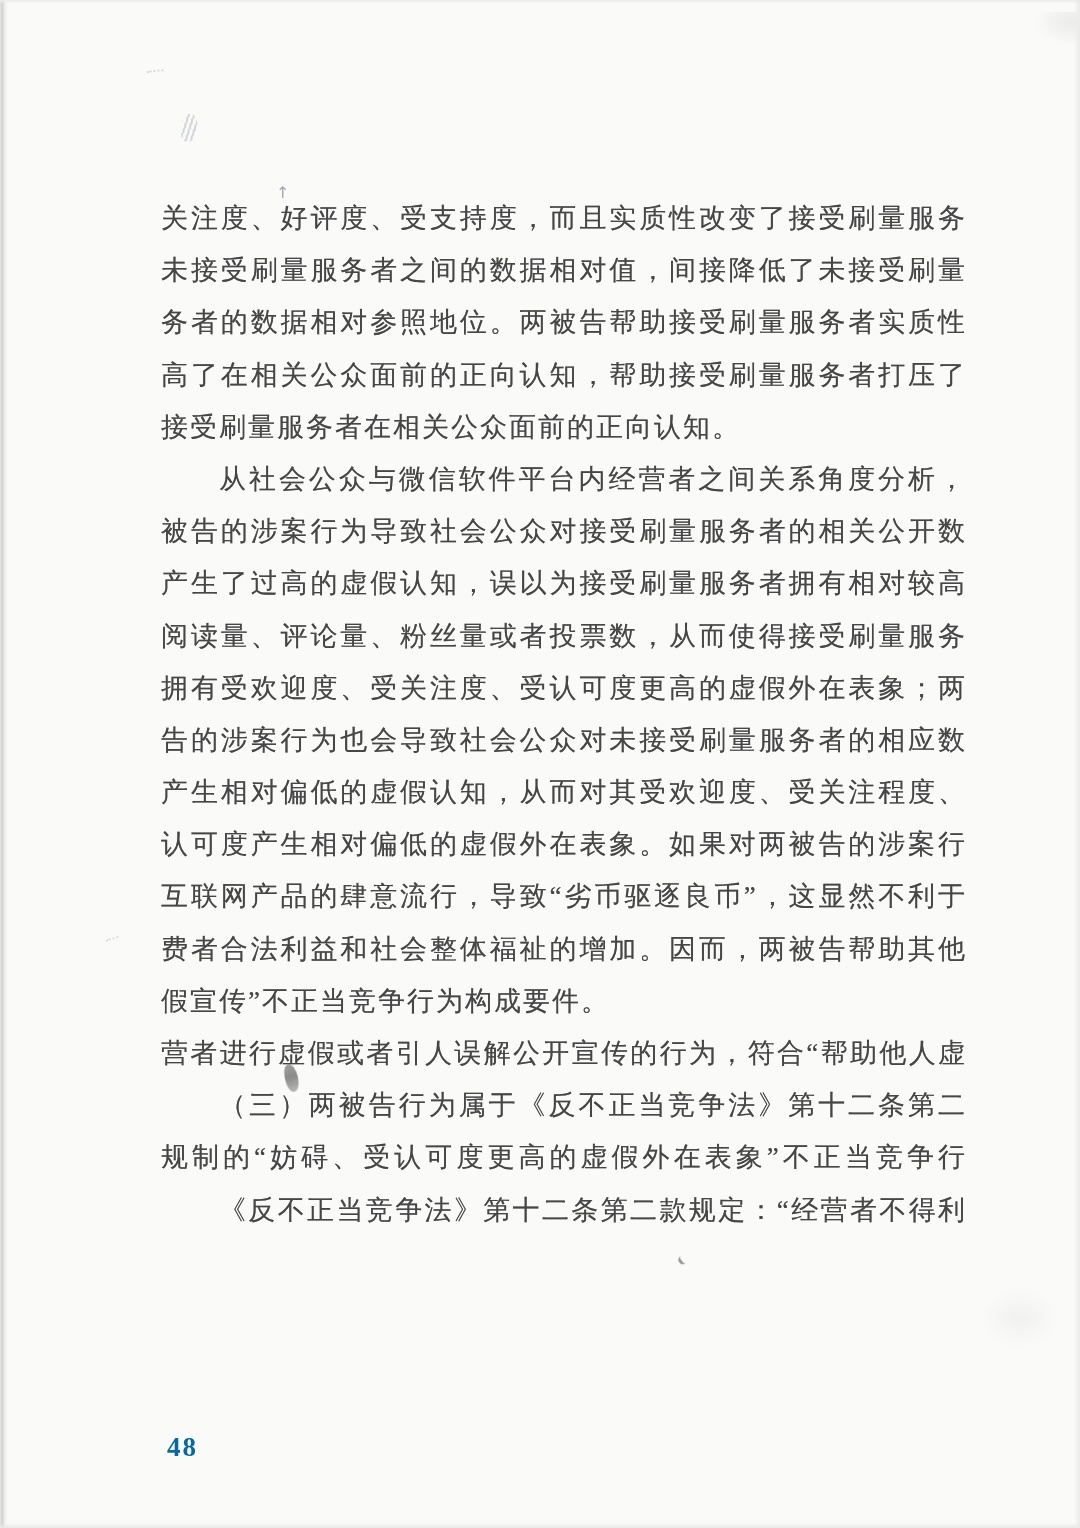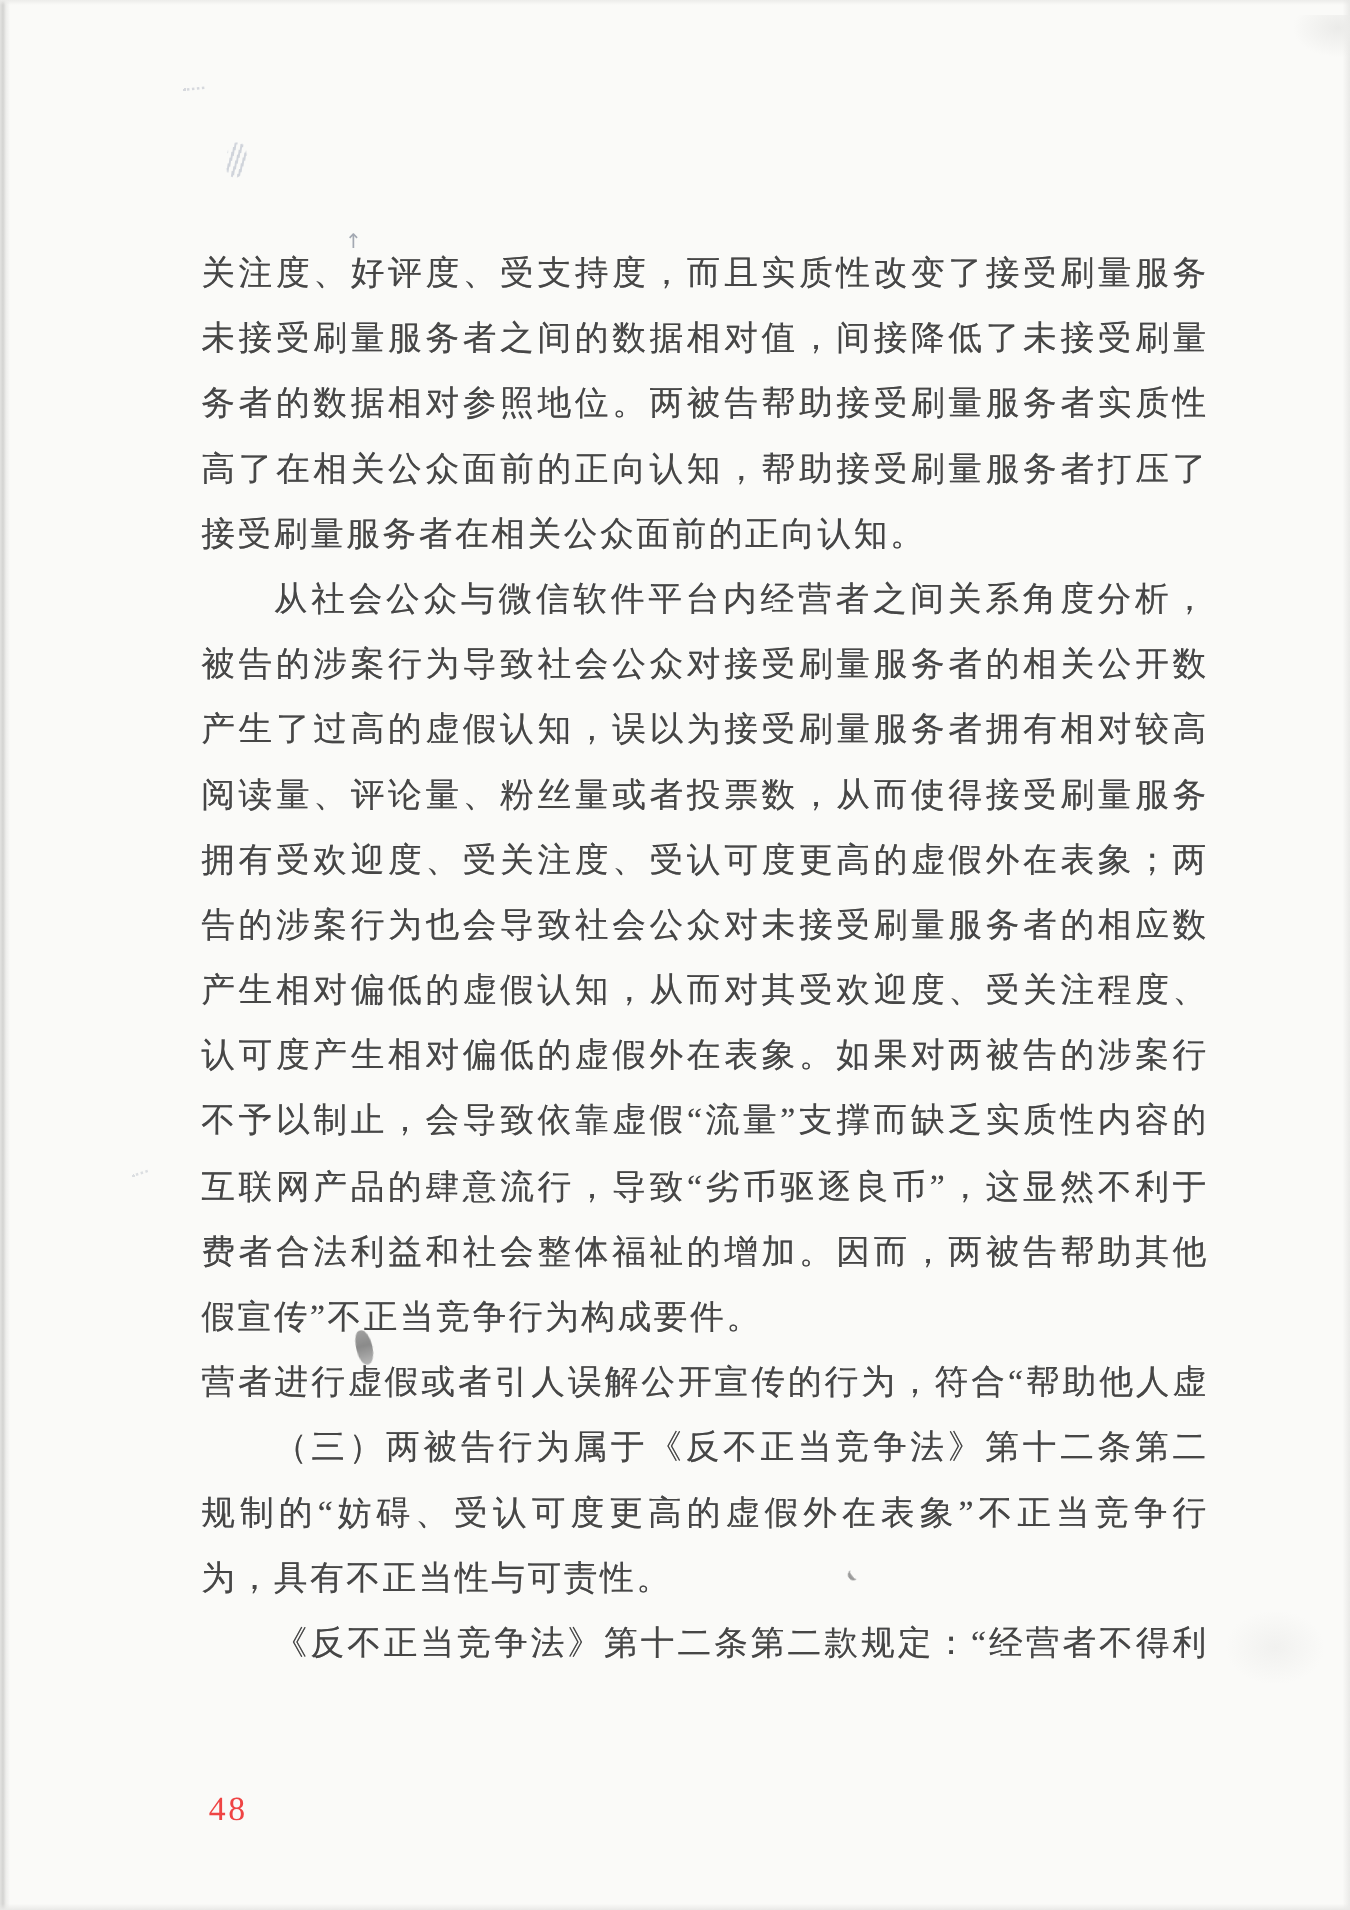--- a/index.html
+++ b/index.html
@@ -72,21 +72,22 @@
     text-indent: 58px;
   }
 
   
   .page-number {
     position: absolute;
     left: 167px;
     top: 1432px;
     font-size: 27px;
     letter-spacing: 2px;
-    color: #ef4444;
+    color: #0369a1;
+    font-weight: bold;
   }
 
   
   .artifact { position: absolute; pointer-events: none; }
   .art-squiggle-top {
     left: 147px; top: 70px; width: 17px; height: 9px;
     border-top: 2px dotted #c7cbd3;
     transform: rotate(-6deg);
     opacity: .7;
   }
@@ -153,26 +154,24 @@
       <div class="line">高了在相关公众面前的正向认知，帮助接受刷量服务者打压了未</div>
       <div class="line no-j">接受刷量服务者在相关公众面前的正向认知。</div>
       <div class="line indent">从社会公众与微信软件平台内经营者之间关系角度分析，两</div>
       <div class="line">被告的涉案行为导致社会公众对接受刷量服务者的相关公开数据</div>
       <div class="line">产生了过高的虚假认知，误以为接受刷量服务者拥有相对较高的</div>
       <div class="line">阅读量、评论量、粉丝量或者投票数，从而使得接受刷量服务者</div>
       <div class="line">拥有受欢迎度、受关注度、受认可度更高的虚假外在表象；两被</div>
       <div class="line">告的涉案行为也会导致社会公众对未接受刷量服务者的相应数据</div>
       <div class="line">产生相对偏低的虚假认知，从而对其受欢迎度、受关注程度、受</div>
       <div class="line">认可度产生相对偏低的虚假外在表象。如果对两被告的涉案行为</div>
-      <div class="line">不予以制止，会导致依靠虚假“流量”支撑而缺乏实质性内容的</div>
       <div class="line">互联网产品的肆意流行，导致“劣币驱逐良币”，这显然不利于消</div>
       <div class="line">费者合法利益和社会整体福祉的增加。因而，两被告帮助其他经</div>
       <div class="line no-j">假宣传”不正当竞争行为构成要件。</div>
       <div class="line">营者进行虚假或者引人误解公开宣传的行为，符合“帮助他人虚</div>
       <div class="line indent">（三）两被告行为属于《反不正当竞争法》第十二条第二款</div>
       <div class="line">规制的“妨碍、受认可度更高的虚假外在表象”不正当竞争行</div>
-      <div class="line no-j">为，具有不正当性与可责性。</div>
       <div class="line indent">《反不正当竞争法》第十二条第二款规定：“经营者不得利用</div>
     </div>
 
   <div class="page-number">48</div>
 
 </div>
 
 </body></html>

